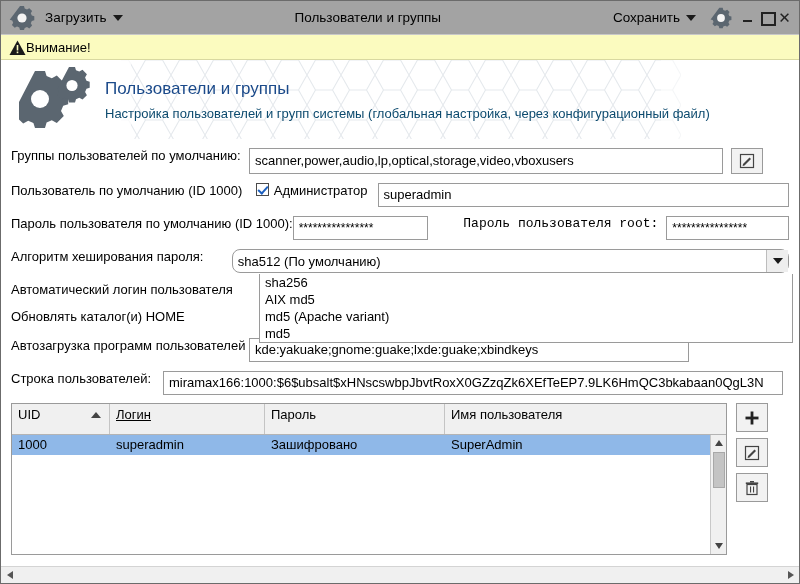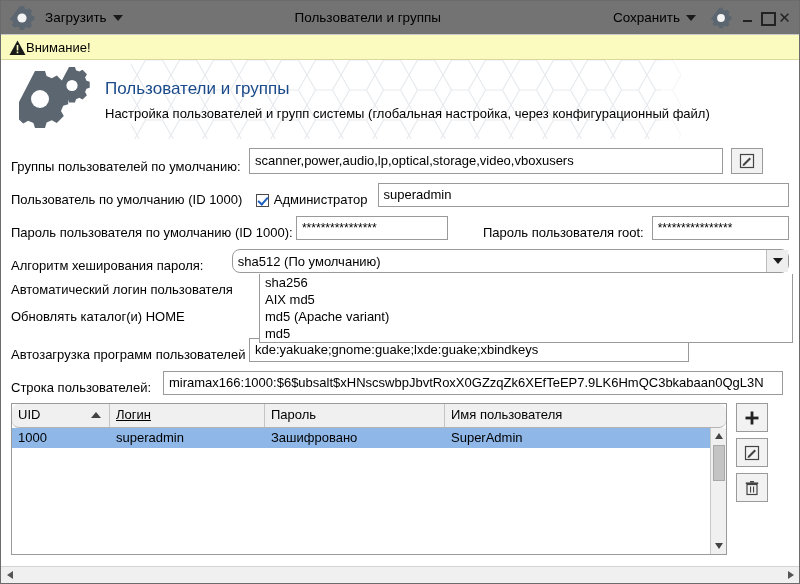--- a/index.html
+++ b/index.html
@@ -16,21 +16,21 @@
     width: 800px; height: 584px;
     border: 1px solid #6b6b6b;
     background: #ffffff;
     display: flex;
     flex-direction: column;
     position: relative;
   }
   
   .titlebar {
     height: 34px;
-    background: #737373;
+    background: #a3a3a3;
     border-bottom: 1px solid #c8c8c8;
     display: flex;
     align-items: center;
     padding: 0 4px;
     flex: 0 0 auto;
   }
   .tb-left, .tb-right { display: flex; align-items: center; gap: 4px; }
   .tb-center { flex: 1; text-align: center; font-size: 13.5px; }
   .gear-svg { display: block; }
   .tb-btn {
@@ -78,29 +78,29 @@
     overflow: hidden;
   }
   .hexbg { position: absolute; inset: 0; opacity: 0.55; }
   .hero-inner {
     position: relative;
     display: flex; align-items: center; height: 100%;
     padding-left: 18px; gap: 14px;
   }
   .hero-text { display: flex; flex-direction: column; gap: 7px; }
   .hero-title { font-size: 17px; color: #1b4a8a; }
-  .hero-sub { font-size: 13px; color: #000000; }
+  .hero-sub { font-size: 13px; color: #0c4a6e; }
 
   
   .form {
     flex: 1 1 auto;
     padding: 6px 10px 0 10px;
     position: relative;
   }
-  .row { display: flex; align-items: flex-end; margin-bottom: 9px; }
+  .row { display: flex; align-items: flex-start; margin-bottom: 9px; }
   .lbl { font-size: 13px; color: #000; white-space: nowrap; }
   .inp {
     border: 1px solid #9a9a9a;
     background: #ffffff;
     height: 24px;
     padding: 0 5px;
     font-size: 13px;
     font-family: "Liberation Sans", sans-serif;
     color: #000;
     line-height: 22px;
@@ -163,21 +163,21 @@
     width: 730px; height: 152px;
     display: flex;
   }
   .tbl {
     width: 730px;
     border: 1px solid #9a9a9a;
     background: #ffffff;
     display: flex; flex-direction: column;
     position: relative;
   }
-  .thead { display: flex; height: 24px; background: #f0f0f0; border-bottom: 1px solid #b4b4b4; border-radius: 7px; }
+  .thead { display: flex; height: 31px; background: #f0f0f0; border-bottom: 1px solid #b4b4b4; }
   .th {
     font-size: 13px;
     line-height: 21px;
     padding: 0 6px;
     border-right: 1px solid #c4c4c4;
     position: relative;
     white-space: nowrap;
     overflow: hidden;
   }
   .sort-arrow {
@@ -318,21 +318,21 @@
     <div class="row">
       <span class="lbl" style="width:247px;">Пользователь по умолчанию (ID 1000)</span>
       <span class="chk on"></span>
       <span class="lbl" style="margin-right:10px;">Администратор</span>
       <div class="inp" style="width:415px;">superadmin</div>
     </div>
 
     <div class="row">
       <span class="lbl" style="width:291px;">Пароль пользователя по умолчанию (ID 1000):</span>
       <div class="inp pwd" style="width:155px;">****************</div>
-      <span class="lbl" style="margin-left:35px; margin-right:8px;">Пароль пользователя root:</span>
+      <span class="lbl" style="margin-left:35px; margin-right:8px;font-family:Liberation Mono, monospace;">Пароль пользователя root:</span>
       <div class="inp pwd" style="width:140px;">****************</div>
     </div>
 
     <div class="row" style="position:relative;">
       <span class="lbl" style="width:238px;">Алгоритм хеширования пароля:</span>
       <div class="combo" style="width:600px;border-radius:8px;">
         <span>sha512 (По умолчанию)</span>
         <span class="combo-arrow">
           <span class="caret"></span>
         </span>

